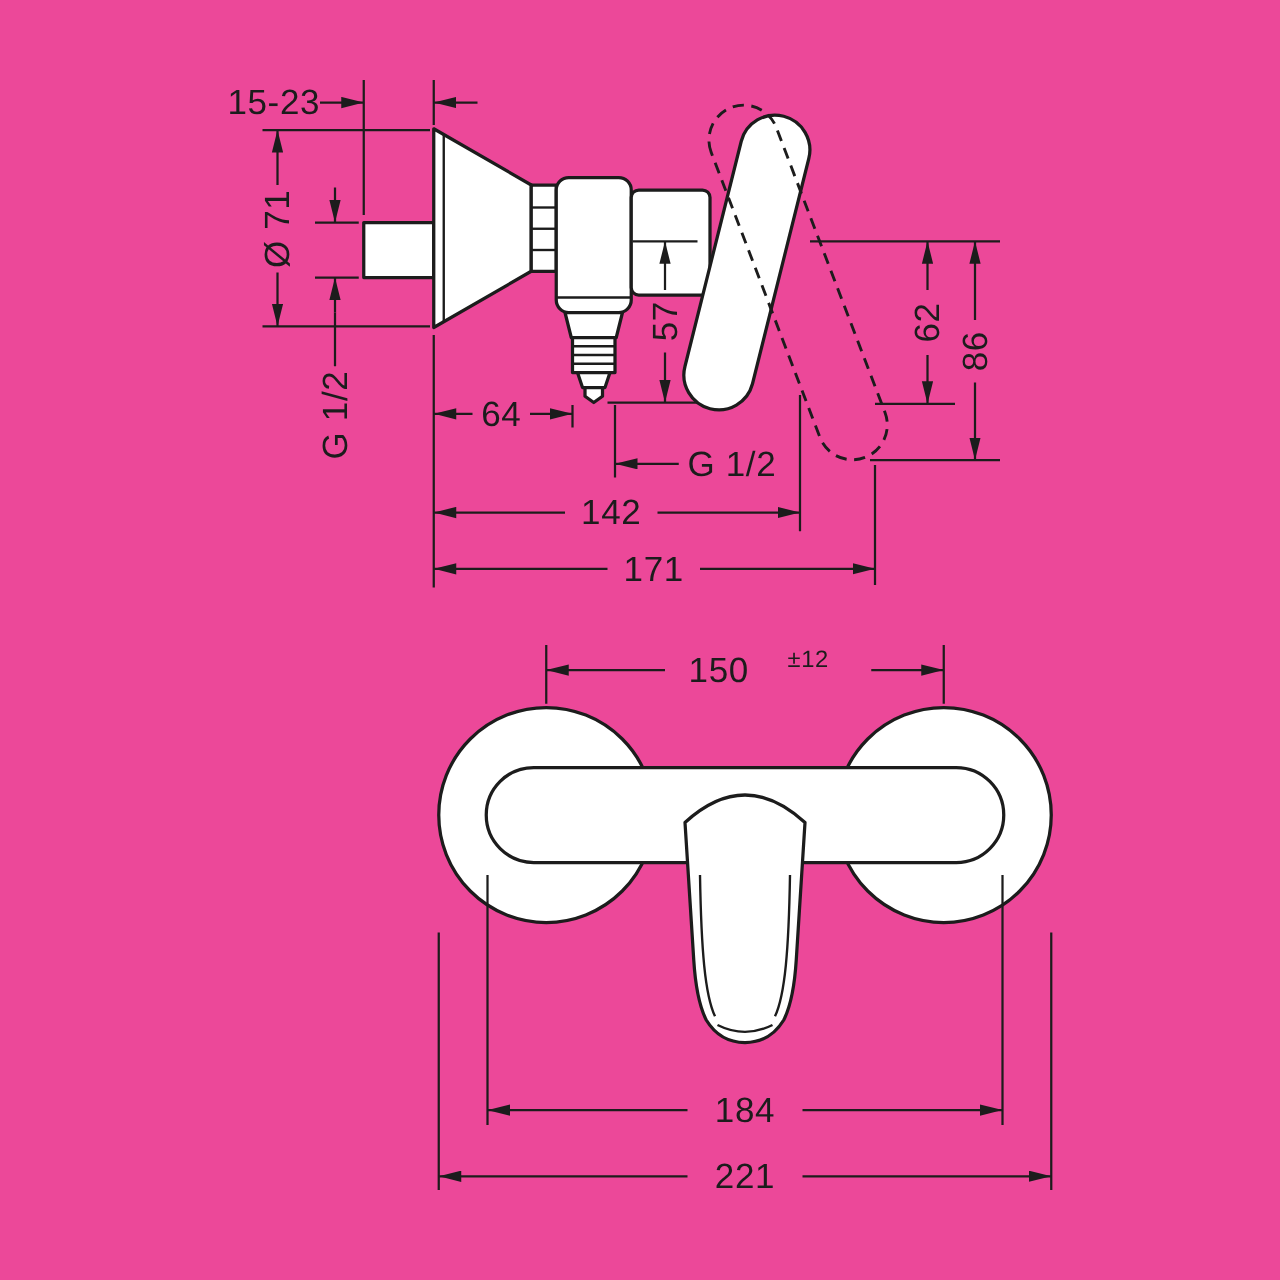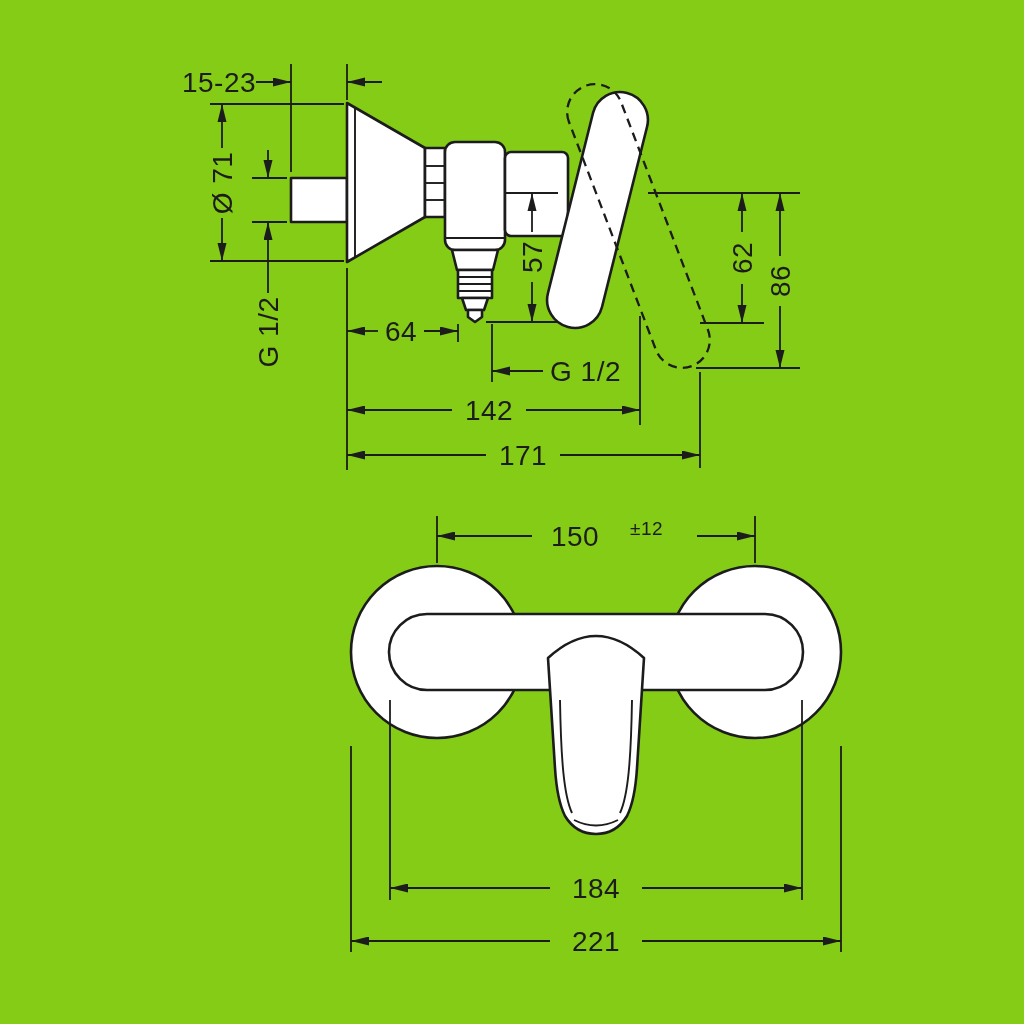--- a/index.html
+++ b/index.html
@@ -1,16 +1,16 @@
 <!DOCTYPE html>
 <html><head>
 <meta charset="utf-8">
 <style>
   html,body{margin:0;padding:0;background:#ffffff;}
-  .stage{position:relative;width:1024px;height:1024px;background:#84cc16;overflow:hidden;}
+  .stage{position:relative;width:1024px;height:1024px;background:#ec4899;overflow:hidden;}
   svg{position:absolute;left:0;top:0;}
   .part{fill:#ffffff;stroke:#1c1c1c;stroke-width:2.6;stroke-linejoin:round;}
   .detail{fill:none;stroke:#1c1c1c;stroke-width:1.9;}
   .phantom{fill:none;stroke:#1c1c1c;stroke-width:2.3;stroke-dasharray:9 6;stroke-linejoin:round;}
   .dim{fill:none;stroke:#1c1c1c;stroke-width:1.8;}
   .ext{fill:none;stroke:#1c1c1c;stroke-width:1.8;}
   text{font-family:"Liberation Sans","DejaVu Sans",sans-serif;fill:#1c1c1c;font-size:28px;letter-spacing:.5px;}
   text.small{font-size:19px;}
 </style>
 </head>

